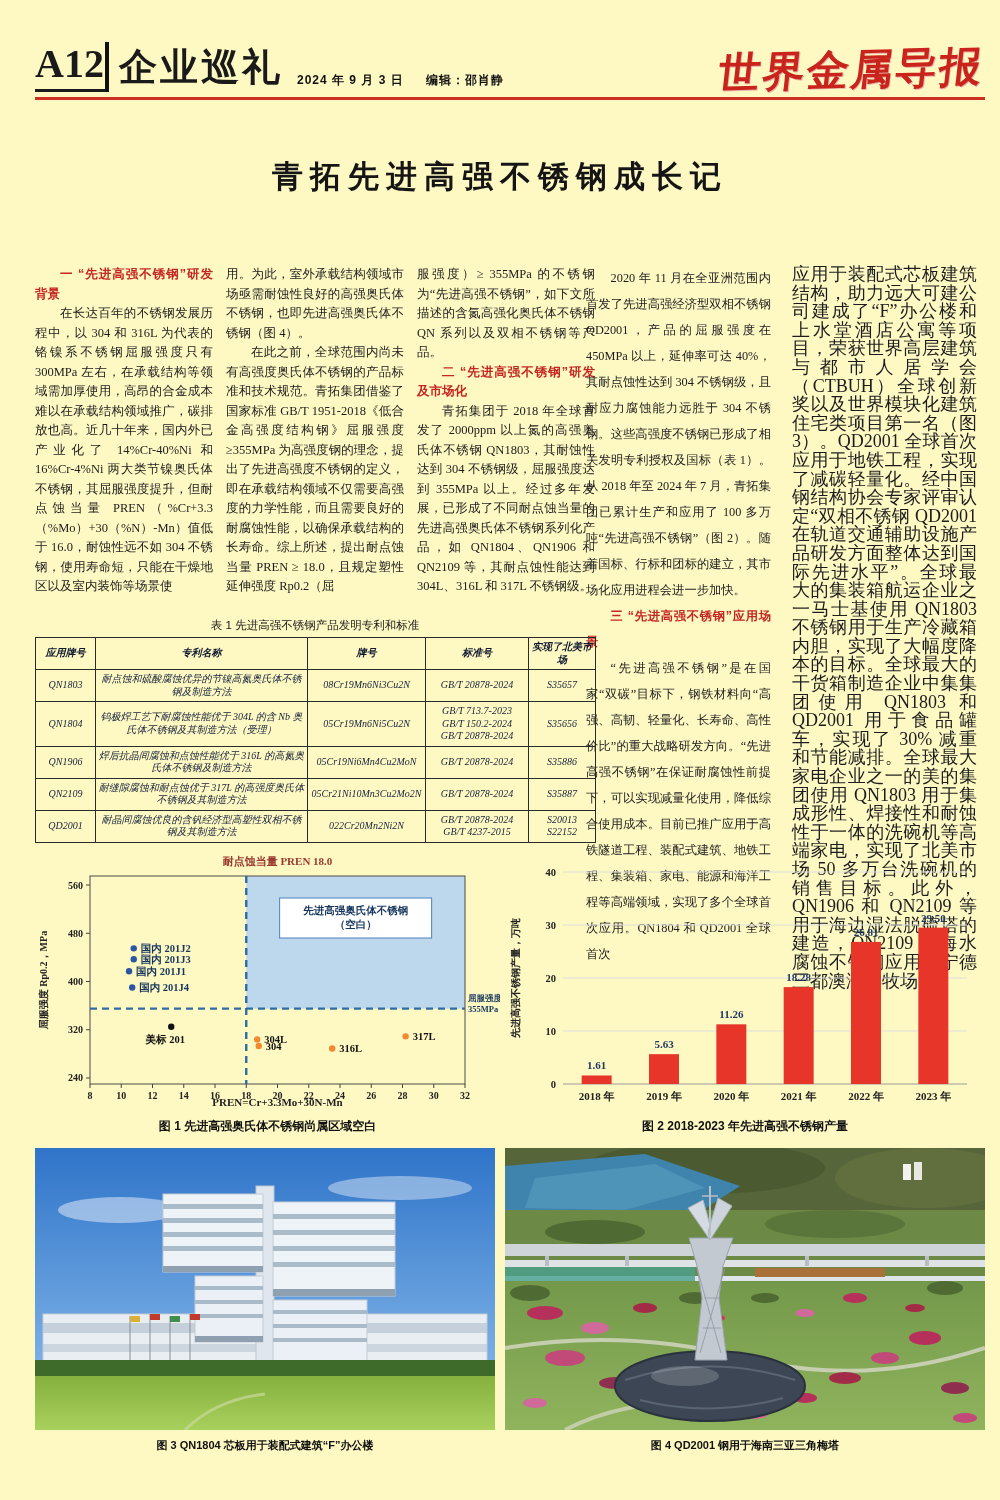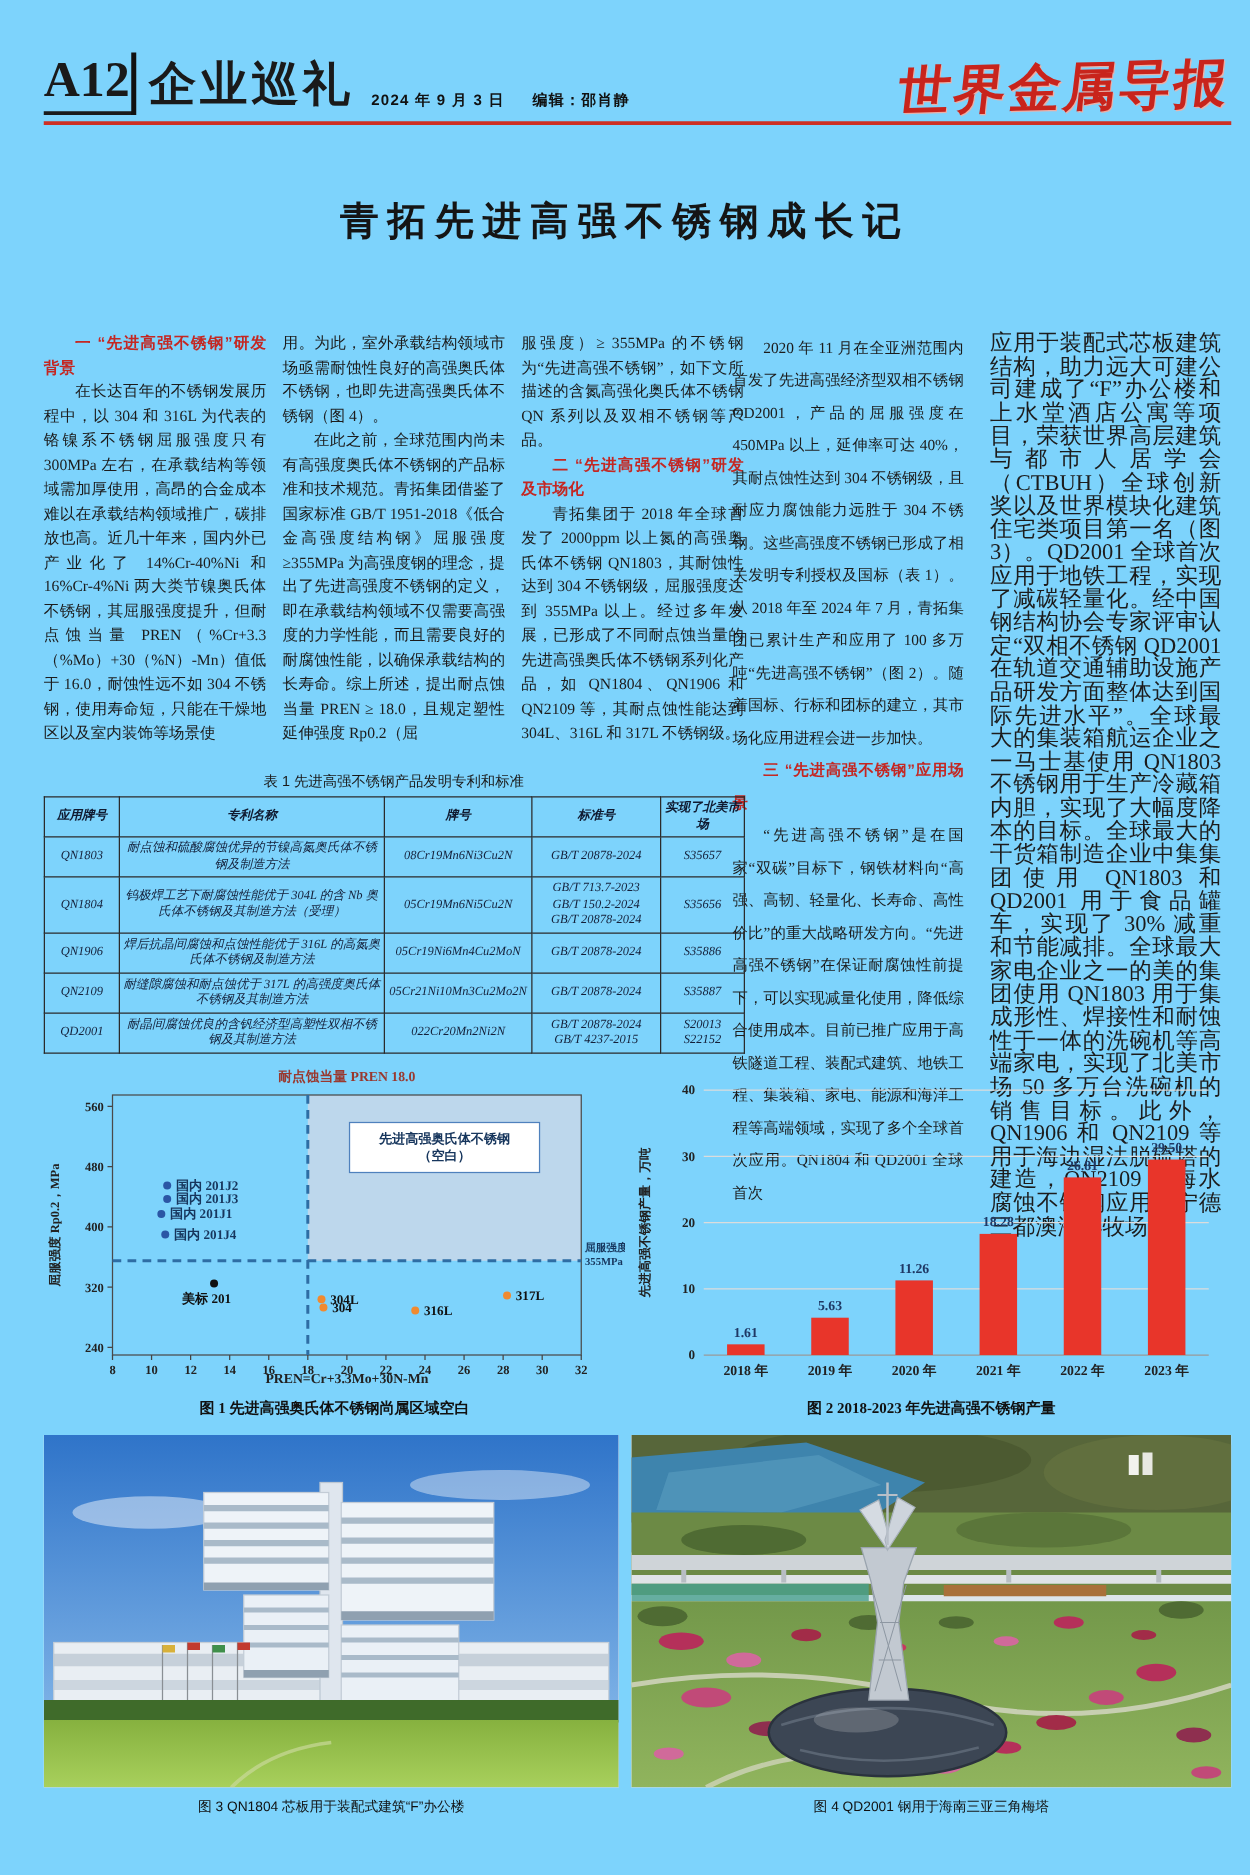--- a/index.html
+++ b/index.html
@@ -1,16 +1,16 @@
 <!DOCTYPE html>
 <html><head>
 <meta charset="utf-8">
 <style>
   html,body{margin:0;padding:0;background:#ffffff;}
-  .page{position:relative;width:1000px;height:1500px;background:#7dd3fc;
+  .page{position:relative;width:1000px;height:1500px;background:#fef9c3;
         font-family:"Liberation Serif",serif;color:#1a1a1a;overflow:hidden;}
 
   
   .masthead-row{position:absolute;left:35px;top:40px;width:950px;height:54px;}
   .page-no{position:absolute;left:0;top:0;font-family:"Liberation Serif",serif;
            font-weight:bold;font-size:40px;line-height:48px;border-bottom:3px solid #1b1b1b;padding:0 3px 1px 0;}
   .vbar{position:absolute;left:70px;top:2px;width:4px;height:50px;background:#111;}
   .section{position:absolute;left:84px;top:2px;font-family:"Liberation Sans",sans-serif;
            font-weight:bold;font-size:38px;letter-spacing:3px;}
   .dateline{position:absolute;left:262px;top:32px;font-family:"Liberation Sans",sans-serif;
@@ -43,30 +43,30 @@
            font-size:10px;line-height:12.5px;font-style:italic;color:#14203a;}
   table.t1 th,table.t1 td{border:1.4px solid #2b2b2b;text-align:center;vertical-align:middle;
            padding:3px 2px;white-space:pre-line;}
   table.t1 th{font-weight:bold;color:#101a30;}
 
   
   .chartbox{position:absolute;top:852px;}
   #c1box{left:35px;width:465px;}
   #c2box{left:505px;width:480px;}
   .chartcaption{position:absolute;top:1118px;text-align:center;
-                font-family:Liberation Serif, serif;font-weight:bold;font-size:12px;color:#111;}
+                font-family:Liberation Sans, sans-serif;font-weight:bold;font-size:12px;color:#111;}
   #cap1{left:35px;width:465px;}
   #cap2{left:505px;width:480px;}
 
   
   .photo{position:absolute;top:1148px;height:282px;overflow:hidden;background:#dde5ea;}
   #fig3{left:35px;width:460px;}
   #fig4{left:505px;width:480px;}
   .figcaption{position:absolute;top:1438px;text-align:center;
-              font-family:"Liberation Sans",sans-serif;font-weight:normal;font-size:11px;color:#111;}
+              font-family:"Liberation Sans",sans-serif;font-weight:bold;font-size:11px;color:#111;}
   #fc3{left:35px;width:460px;}
   #fc4{left:505px;width:480px;}
 </style>
 </head>
 <body>
 
 <div class="page">
 
   <header class="masthead-row">
     <div class="page-no">A12</div>

